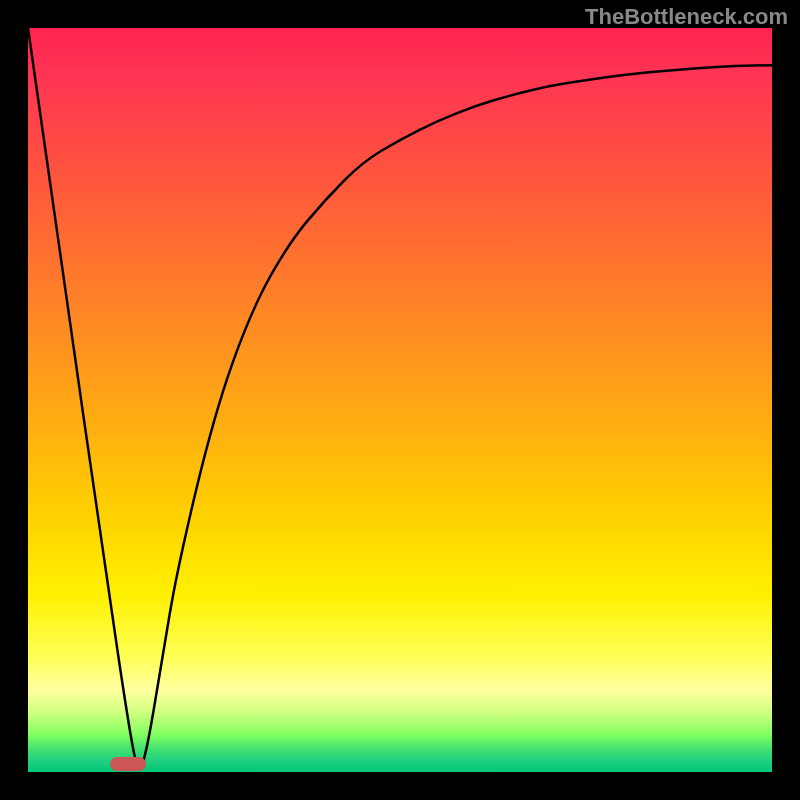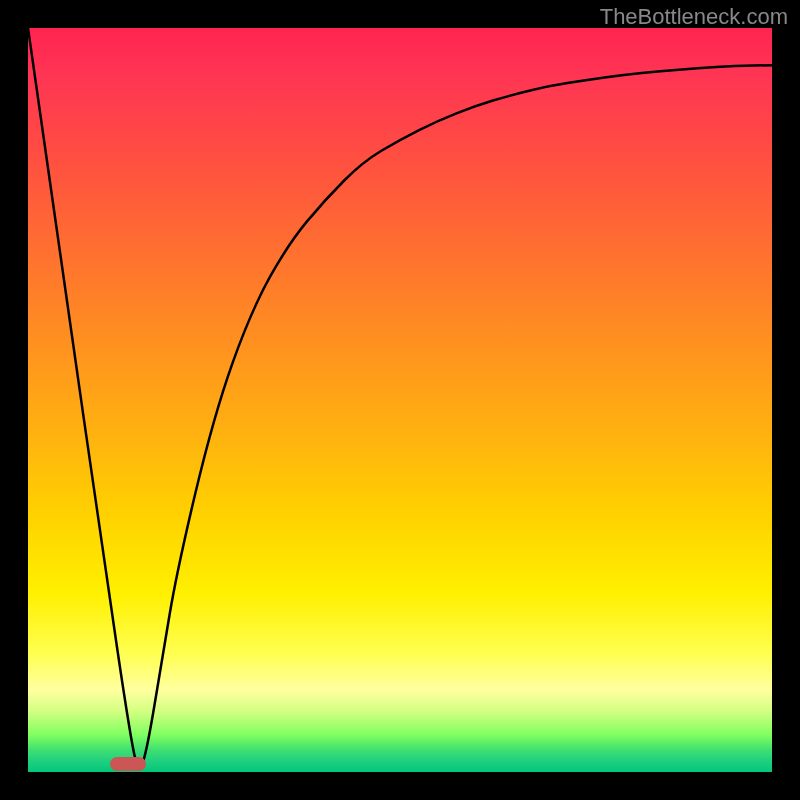--- a/index.html
+++ b/index.html
@@ -14,21 +14,21 @@
       background: #000;
       font-family: Arial, sans-serif;
     }
     .watermark {
       position: absolute;
       top: 4px;
       right: 12px;
       color: #888;
       font-size: 22px;
       z-index: 10;
-      font-weight: normal;
+      font-weight: bold;
     }
     .chart-container {
       position: absolute;
       top: 28px;
       left: 28px;
       width: 744px;
       height: 744px;
     }
     .gradient-bg {
       width: 100%;

